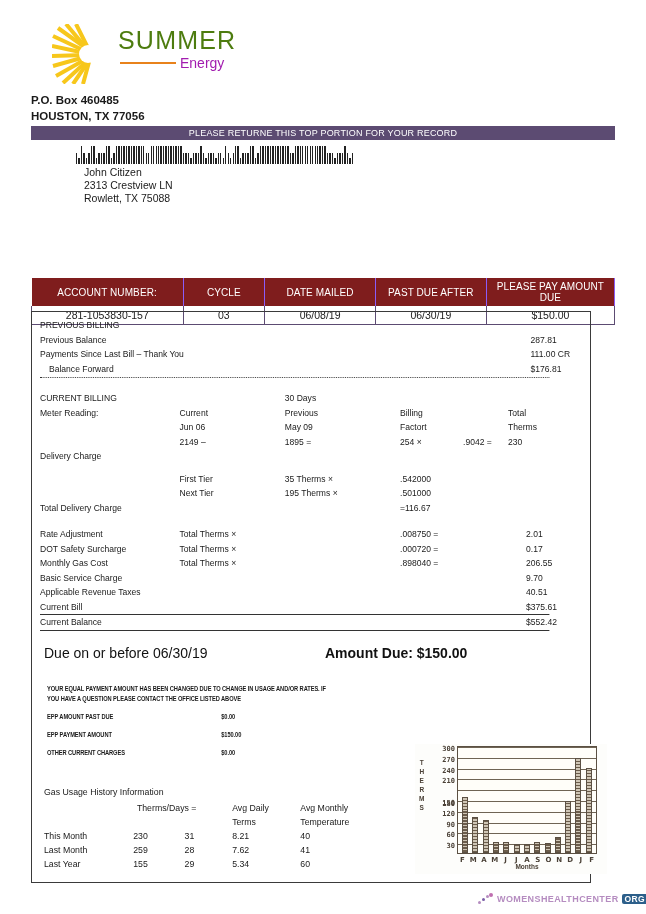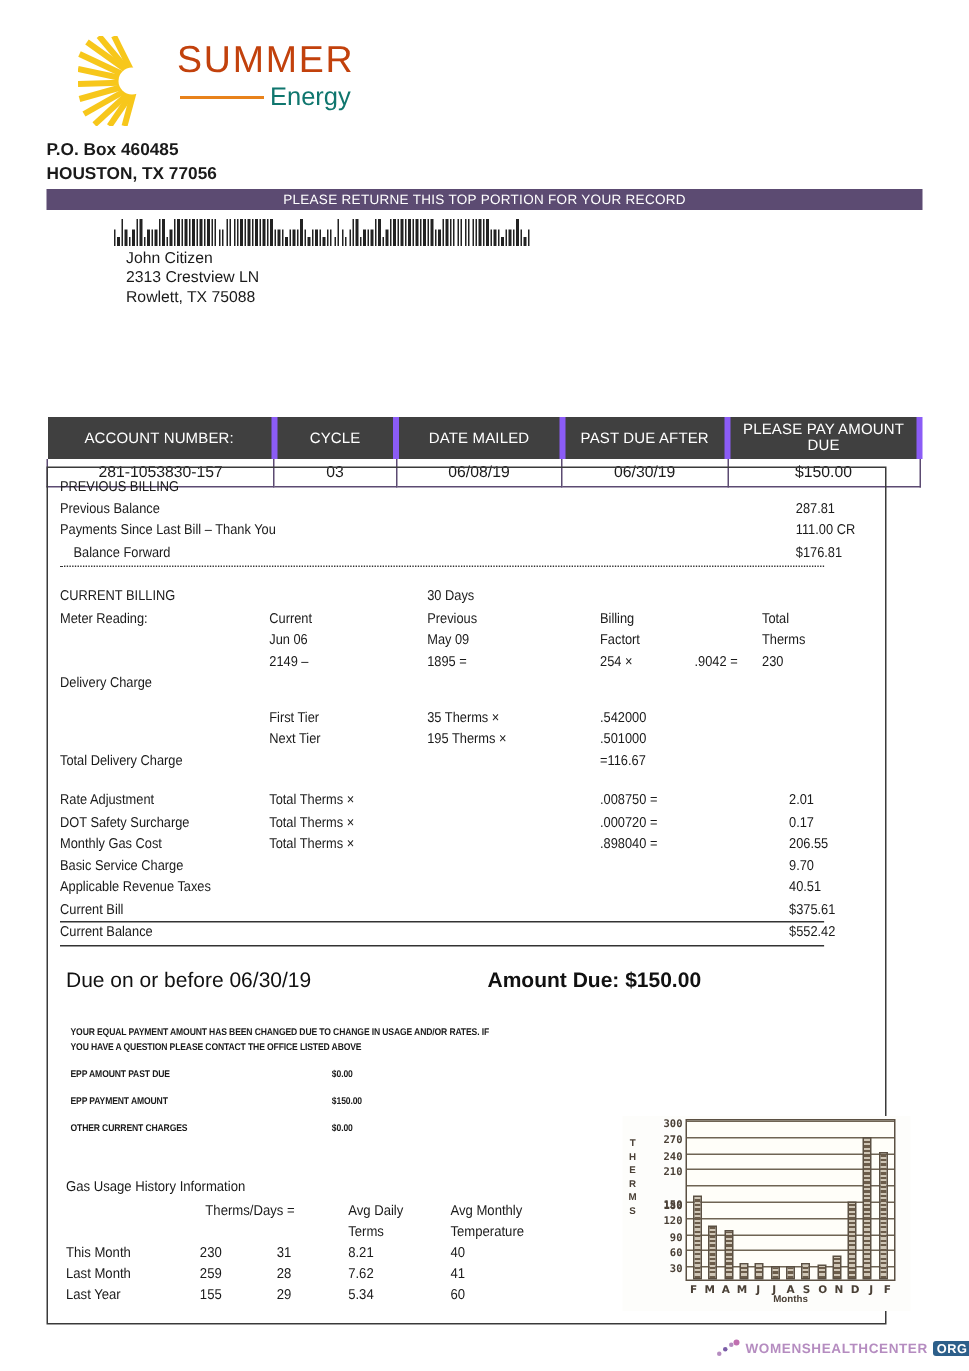--- a/index.html
+++ b/index.html
@@ -17,27 +17,27 @@
 
   
   .page { position: relative; width: 646px; height: 914px; padding: 0; }
 
   .logo-row { position: absolute; left: 52px; top: 24px; width: 260px; height: 62px; }
   .sunburst { position: absolute; left: 0; top: 0; width: 62px; height: 60px; }
   .logo-text { position: absolute; left: 66px; top: 4px; }
   .logo-summer {
     font-family: "Liberation Sans", sans-serif;
     font-size: 25px; letter-spacing: 1.2px;
-    color: #c2410c; font-weight: 400;
+    color: #4d7c0f; font-weight: 400;
     line-height: 1;
   }
   .logo-sub { display: flex; align-items: center; margin-top: 3px; }
   .logo-rule { width: 56px; height: 2px; background: #E8821B; margin-right: 4px; margin-left: 2px;}
   .logo-energy {
-    font-size: 17px; color: #0f766e; line-height: 1;
+    font-size: 14px; color: #a21caf; line-height: 1;
   }
 
   .addr-block {
     position: absolute; left: 31px; top: 92px;
     font-size: 11.5px; font-weight: bold; line-height: 16px;
   }
   .cust-assist {
     position: absolute; right: 36px; top: 92px;
     font-size: 11.5px; font-weight: bold; line-height: 16px;
     text-align: right;
@@ -72,24 +72,24 @@
   .svc-addr .rate-desc { margin-left: 16px; font-weight: bold; }
 
   
   .acct-table {
     position: absolute; left: 31px; top: 278px;
     width: 584px;
     border-collapse: collapse;
     font-size: 10px;
   }
   .acct-table th {
-    background: #404040; color: #fff;
+    background: #7f1d1d; color: #fff;
     font-weight: normal; padding: 3px 0 3px 0;
     text-align: center; letter-spacing: .1px;
-    border-right: 4px solid #8b5cf6;
+    border-right: 1px solid #8b5cf6;
   }
   .acct-table td {
     text-align: center; padding: 3px 0;
     font-size: 10.5px;
     border-right: 1px solid #5C4B72;
     border-bottom: 1px solid #5C4B72;
     border-left: 1px solid #5C4B72;
   }
   .acct-table td:first-child { border-left: 1px solid #5C4B72; }
 

